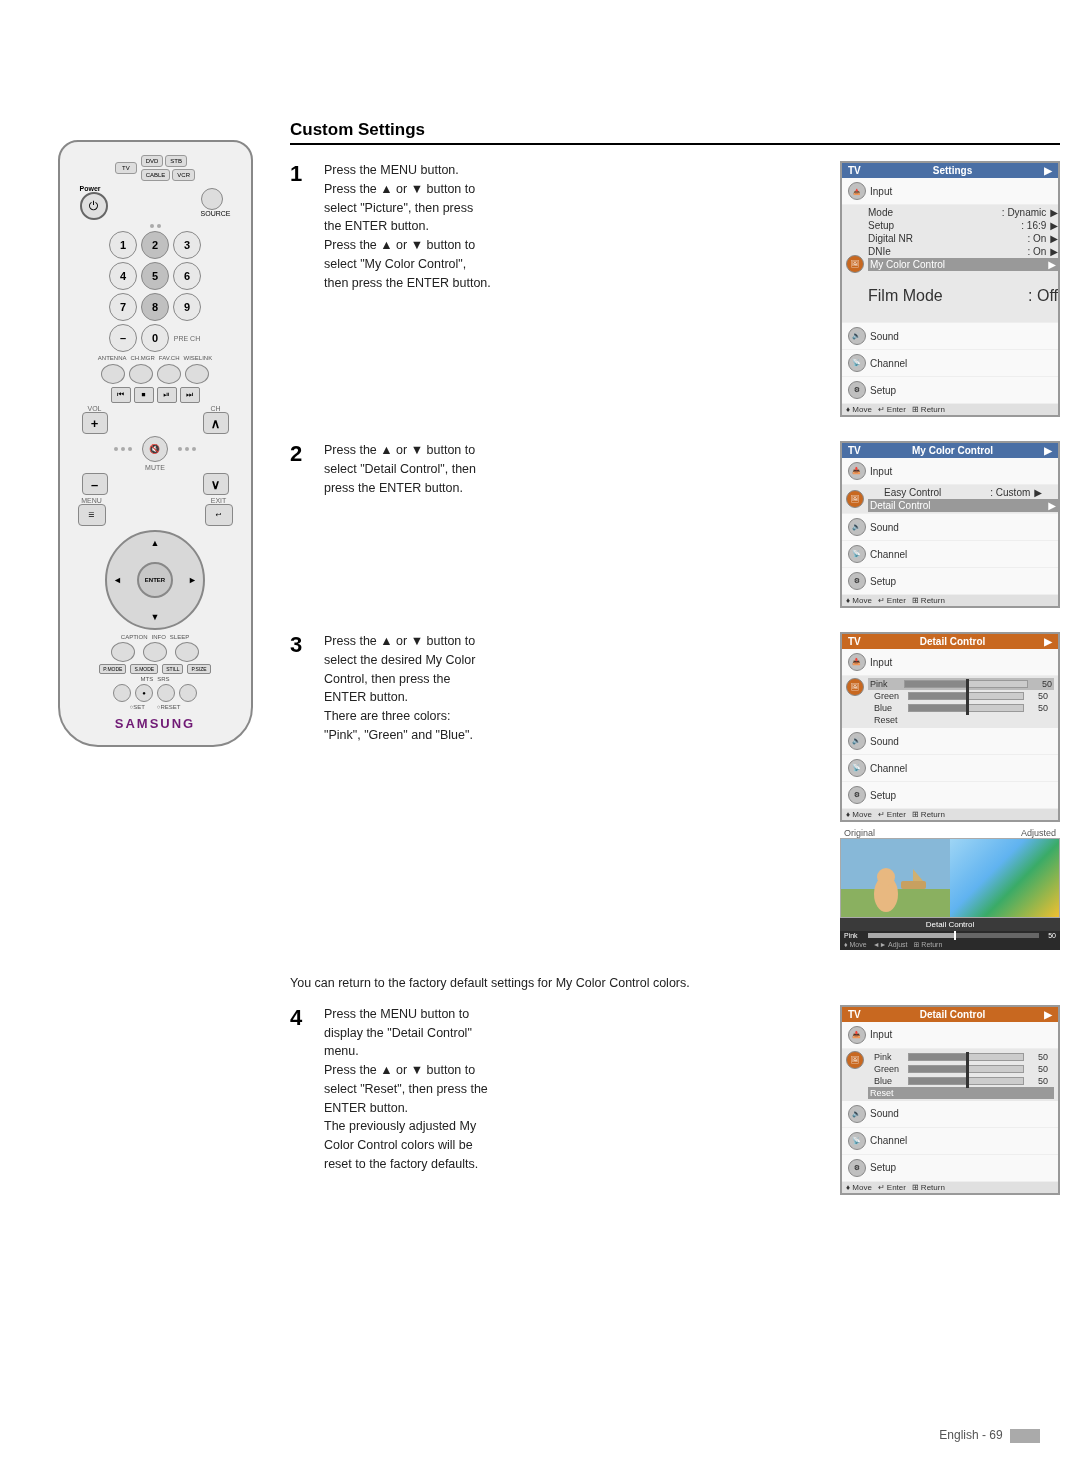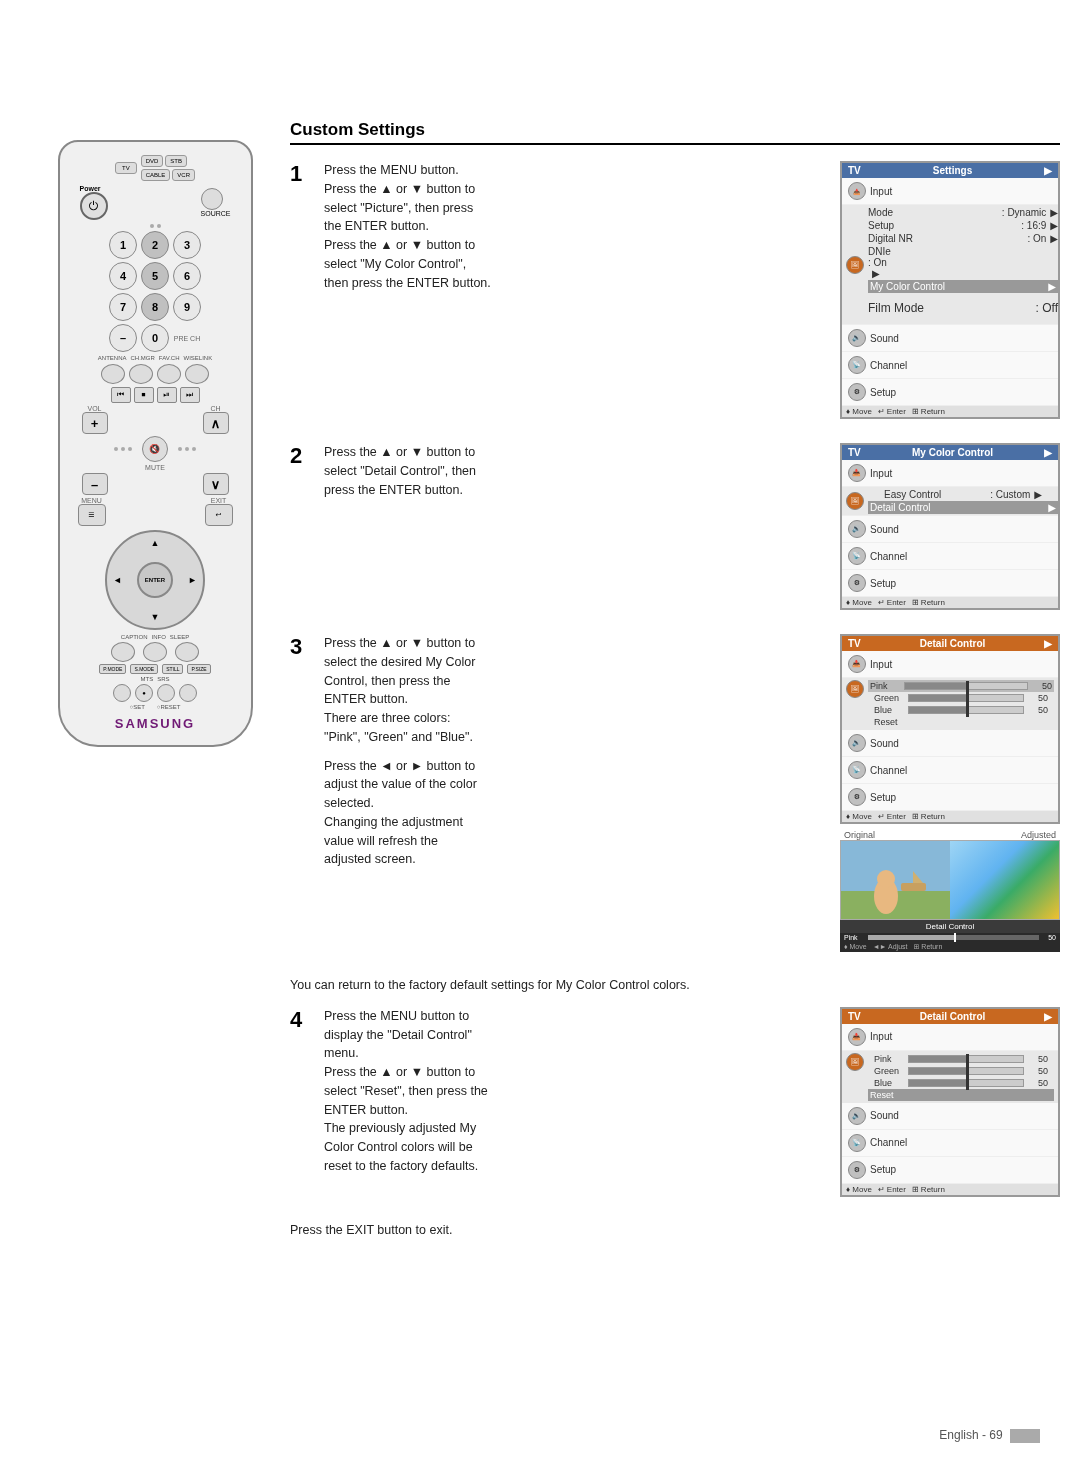--- a/index.html
+++ b/index.html
@@ -816,30 +816,30 @@
             <div style="display:flex; padding:1px 0; font-size:10px;">
               <span style="flex:1; color:#333;">Setup</span>
               <span style="color:#333;">: 16:9</span>
               <span style="color:#333; margin-left:4px;">▶</span>
             </div>
             <div style="display:flex; padding:1px 0; font-size:10px;">
               <span style="flex:1; color:#333;">Digital NR</span>
               <span style="color:#333;">: On</span>
               <span style="color:#333; margin-left:4px;">▶</span>
             </div>
-            <div style="display:flex; padding:1px 0; font-size:10px;flex-direction:column;">
+            <div style="display:flex; padding:1px 0; font-size:10px;">
               <span style="flex:1; color:#333;">DNIe</span>
               <span style="color:#333;">: On</span>
               <span style="color:#333; margin-left:4px;">▶</span>
             </div>
             <div style="display:flex; padding:1px 2px; font-size:10px; background:#999; color:white;">
               <span style="flex:1;">My Color Control</span>
               <span>▶</span>
             </div>
-            <div style="display:flex; padding:8px 0; font-size:12px;align-items:flex-end;">
+            <div style="display:flex; padding:16px 0; font-size:16px;align-items:flex-end;">
               <span style="flex:1; color:#333;">Film Mode</span>
               <span style="color:#333;">: Off</span>
             </div>
           </div>
         </div>
 
         <div class="tv-row">
           <div class="tv-icon" style="background:#c0c0c0;">🔊</div>
           <span class="tv-label">Sound</span>
         </div>
@@ -918,28 +918,20 @@
   <div class="step-block" style="align-items:flex-start;">
     <div class="step-number">3</div>
     <div style="flex:1;">
       <div class="step-text">
         Press the ▲ or ▼ button to<br>
         select the desired My Color<br>
         Control, then press the<br>
         ENTER button.<br>
         There are three colors:<br>
         "Pink", "Green" and "Blue".
-      </div>
-      <div class="step-text" style="margin-top:10px;">
-        Press the ◄ or ► button to<br>
-        adjust the value of the color<br>
-        selected.<br>
-        Changing the adjustment<br>
-        value will refresh the<br>
-        adjusted screen.
       </div>
     </div>
     <div class="step-ui">
 
       <div class="tv-screen">
         <div class="tv-header" style="background:#c86820; display:flex; justify-content:space-between;">
           <span>TV</span>
           <span>Detail Control</span>
           <span>▶</span>
         </div>
@@ -1136,20 +1128,19 @@
         </div>
         <div class="tv-footer">
           <span>♦ Move</span>
           <span>↵ Enter</span>
           <span>⊞ Return</span>
         </div>
       </div>
     </div>
   </div>
 
-  <div class="step-text" style="margin-top: 8px;">Press the EXIT button to exit.</div>
 
 </div>
 
 <div class="page-footer">
   <span>English - 69</span>
   <span class="footer-bar"></span>
 </div>
 
 </body></html>

